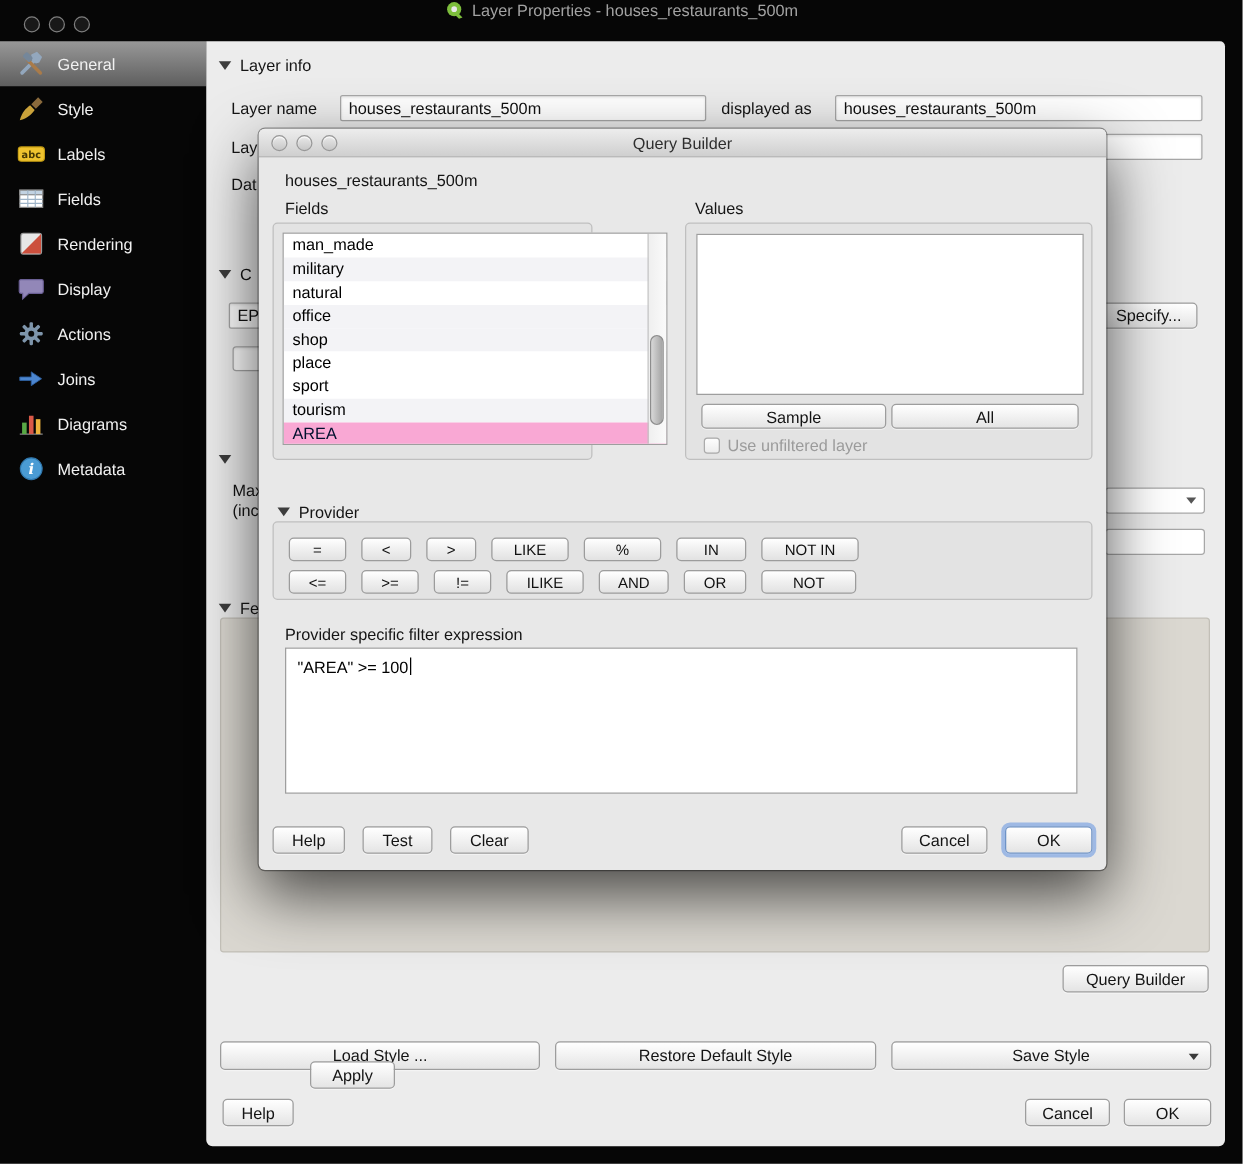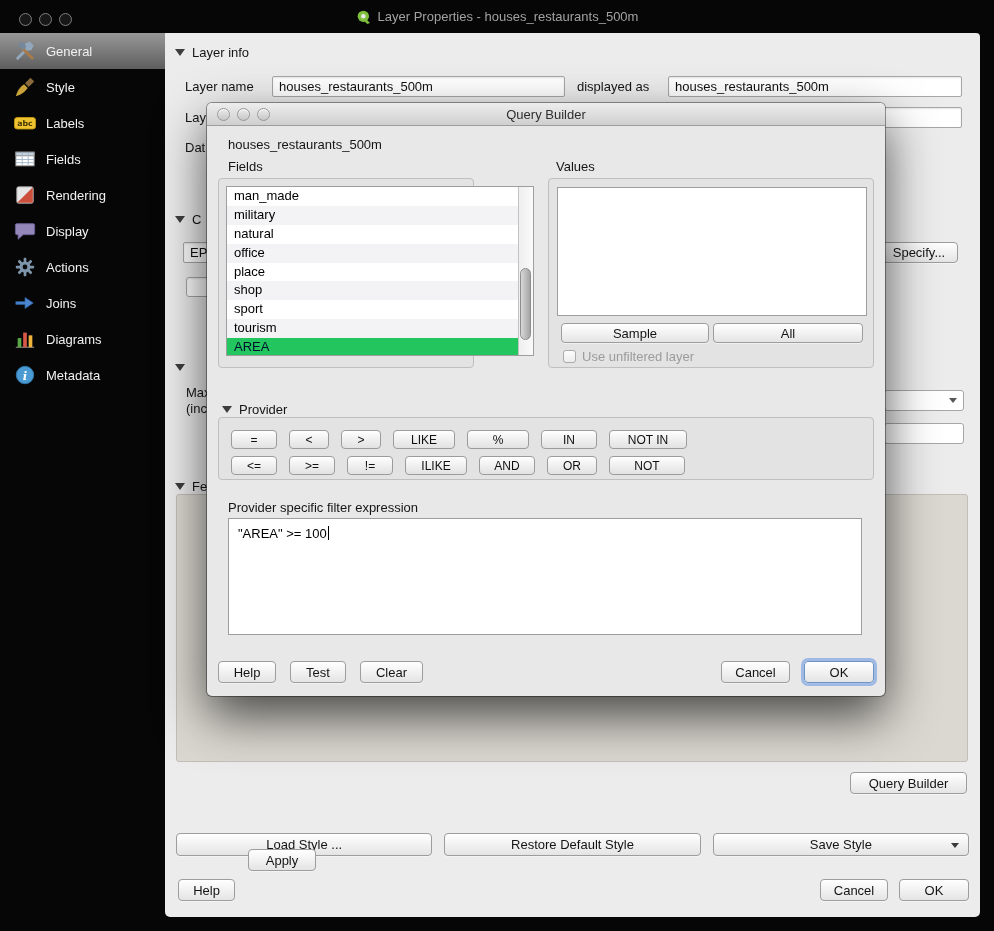--- a/index.html
+++ b/index.html
@@ -1,20 +1,20 @@
 <!DOCTYPE html>
 <html><head>
 <meta charset="utf-8">
 <style>
   * { margin:0; padding:0; box-sizing:border-box; }
   html,body { width:994px; height:931px; }
   body { background:#060606; font-family:"Liberation Sans", sans-serif; position:relative; overflow:hidden; }
 
   
-  .main-titlebar { position:absolute; left:0; top:0; width:994px; height:33px; display:flex; align-items:center; justify-content:center; }
+  .main-titlebar { position:absolute; left:0; top:0; width:994px; height:33px; display:flex; align-items:flex-start; justify-content:center; }
   .traffic { position:absolute; left:19px; top:13px; display:flex; gap:7px; }
   .tl { width:13px; height:13px; border-radius:50%; background:#181818; border:1px solid #7e7e7e; }
   .main-title { display:flex; align-items:center; gap:6px; color:#a2a2a2; font-size:13px; }
 
   
   .sidebar { position:absolute; left:0; top:33px; width:165px; height:884px; }
   .side-item { height:36px; display:flex; align-items:center; gap:9px; padding-left:13px; color:#f1f1f1; font-size:13px; }
   .side-item.selected { background:linear-gradient(#989898,#5e5e5e); }
   .side-icon { width:24px; height:24px; display:flex; align-items:center; justify-content:center; flex:none; }
 
@@ -36,21 +36,21 @@
   
   .dialog { position:absolute; left:207px; top:103px; width:678px; height:593px; background:#e8e8e8; border-radius:5px; box-shadow:0 20px 50px rgba(0,0,0,.68), 0 0 0 1px rgba(0,0,0,.38); }
   .dlg-titlebar { position:absolute; left:0; top:0; width:100%; height:23px; border-radius:5px 5px 0 0; background:linear-gradient(#ededed,#cf cfcf); background:linear-gradient(#ededed,#cfcfcf); border-bottom:1px solid #9d9d9d; display:flex; align-items:center; justify-content:center; font-size:13px; color:#2e2e2e; }
   .dlg-traffic { position:absolute; left:10px; top:5px; display:flex; gap:7px; }
   .dl { width:13px; height:13px; border-radius:50%; background:linear-gradient(#e9e9e9,#c7c7c7); border:1px solid #989898; box-shadow:inset 0 1px 1px rgba(255,255,255,.9); }
   .dlg-label { position:absolute; font-size:13px; color:#151515; white-space:nowrap; }
   .groupbox { position:absolute; background:#e3e3e3; border:1px solid #bfbfbf; border-radius:4px; }
   .listbox { position:absolute; left:7px; top:7px; width:308px; height:170px; background:#fff; border:1px solid #9e9e9e; overflow:hidden; }
   .list-row { height:18.9px; line-height:18.9px; font-size:13px; padding-left:7px; color:#000; }
   .list-row.alt { background:#f3f3f6; }
-  .list-row.selected { background:#22c55e; color:#00112e; }
+  .list-row.selected { background:#f9a8d4; color:#00112e; }
   .scrollbar { position:absolute; right:0; top:0; width:15px; height:168px; background:linear-gradient(90deg,#efefef,#fafafa); border-left:1px solid #c2c2c2; }
   .scroll-thumb { position:absolute; left:1px; top:81px; width:11px; height:72px; border-radius:6px; background:linear-gradient(90deg,#d8d8d8,#a4a4a4); border:1px solid #8d8d8d; }
   .values-empty { position:absolute; left:8px; top:8px; width:310px; height:129px; background:#fff; border:1px solid #9e9e9e; }
   .checkbox-row { position:absolute; left:14px; top:170px; display:flex; align-items:center; gap:6px; }
   .checkbox { width:13px; height:13px; border:1px solid #ababab; border-radius:3px; background:linear-gradient(#fdfdfd,#ececec); }
   .checkbox-label { font-size:13px; color:#9b9b9b; }
   .op-row { position:absolute; left:12px; display:flex; gap:12px; }
   .op-btn { height:19px; display:flex; align-items:center; justify-content:center; background:linear-gradient(#ffffff,#f1f1f1 45%,#e2e2e2); border:1px solid #9c9c9c; border-radius:4px; font-size:12px; color:#101010; }
   .filter-box { position:absolute; left:21px; top:415px; width:634px; height:117px; background:#fff; border:1px solid #9e9e9e; font-size:13px; color:#000; padding:7px 9px; }
   .caret { display:inline-block; width:1px; height:14px; background:#000; vertical-align:-2px; margin-left:1px; }
@@ -269,22 +269,22 @@
 
   <div class="dlg-label" style="left:21px;top:34px">houses_restaurants_500m</div>
   <div class="dlg-label" style="left:21px;top:56px">Fields</div>
 
   <div class="groupbox" style="left:11px;top:75px;width:256px;height:190px">
     <div class="listbox">
       <div class="list-row">man_made</div>
       <div class="list-row alt">military</div>
       <div class="list-row">natural</div>
       <div class="list-row alt">office</div>
+      <div class="list-row alt">shop</div>
       <div class="list-row">place</div>
-      <div class="list-row alt">shop</div>
       <div class="list-row">sport</div>
       <div class="list-row alt">tourism</div>
       <div class="list-row selected">AREA</div>
       <div class="scrollbar">
         <div class="scroll-thumb"></div>
       </div>
     </div>
   </div>
 
   <div class="dlg-label" style="left:349px;top:56px">Values</div>

